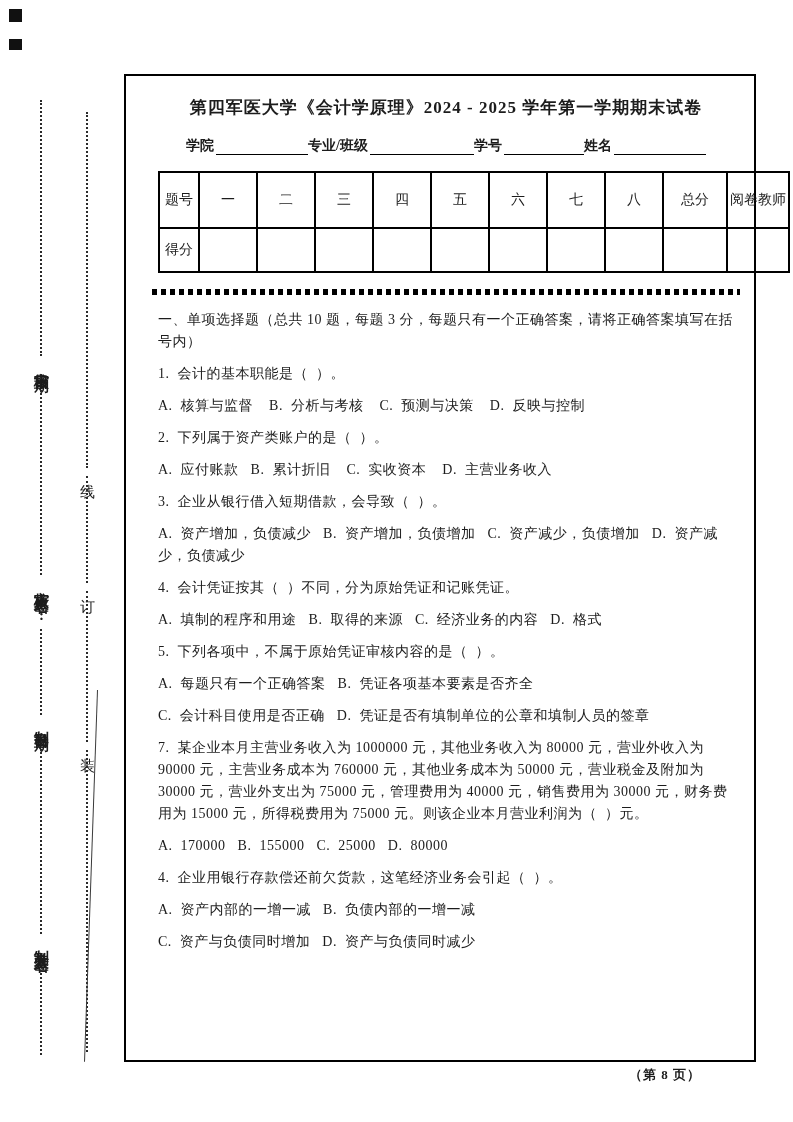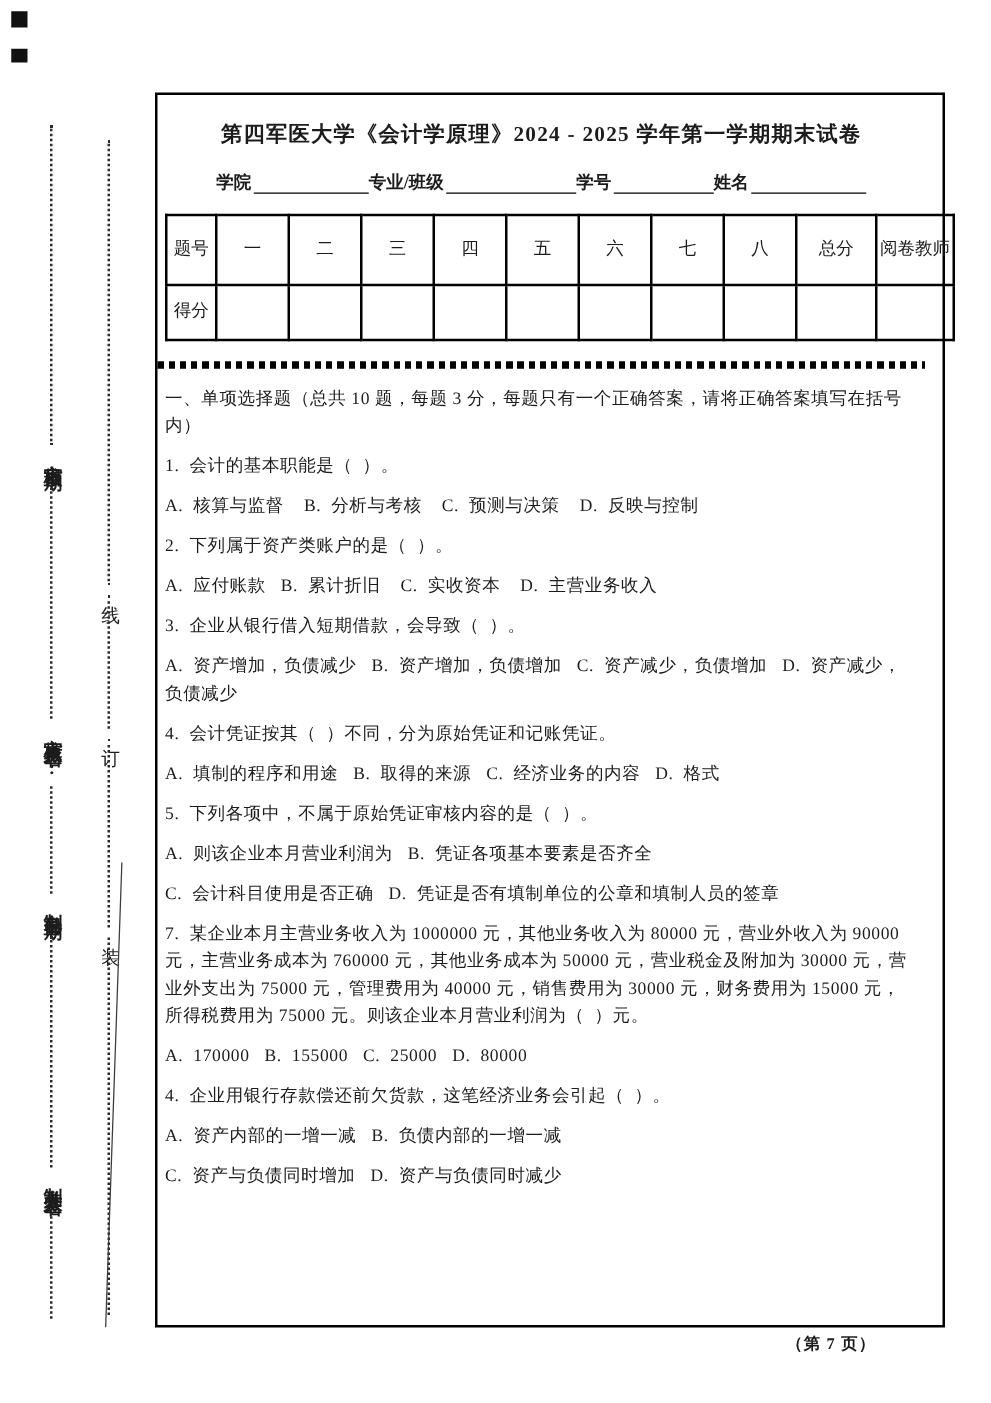--- a/index.html
+++ b/index.html
@@ -18,21 +18,21 @@
   .g18{flex-grow:18;} .g13{flex-grow:13;} .g6{flex-grow:6;}
   .g33{flex-grow:33;} .g10{flex-grow:10;} .g14{flex-grow:14;} .g28{flex-grow:28;}
   .vlabel{writing-mode:vertical-rl;text-orientation:upright;font-weight:bold;
           font-size:15px;letter-spacing:2px;padding:4px 0;white-space:nowrap;}
   .vchar{writing-mode:vertical-rl;text-orientation:upright;font-size:15px;padding:4px 0;}
   .artifact-line{position:absolute;left:97px;top:690px;height:372px;width:0;
                  border-left:1.5px solid #3a3a3a;transform:rotate(2deg);transform-origin:top left;}
 
   
   .exam-box{position:absolute;left:124px;top:74px;width:632px;height:988px;
-            border:2px solid #000;box-sizing:border-box;padding:14px 20px 0 6px;}
+            border:2px solid #000;box-sizing:border-box;padding:14px 20px 0 32px;}
   .exam-title{font-size:17px;font-weight:bold;text-align:center;margin:6px 0 18px 0;
               letter-spacing:1px;}
   .fields-row{display:flex;justify-content:center;align-items:flex-end;
               font-weight:bold;font-size:14px;margin:0 6px 16px 6px;}
   .field{display:flex;align-items:flex-end;}
   .blank{display:inline-block;border-bottom:1.5px solid #000;height:16px;margin-left:2px;}
   .w1{width:92px;} .w2{width:104px;} .w3{width:80px;} .w4{width:92px;}
 
   table.score-table{border-collapse:collapse;table-layout:fixed;width:100%;
                     font-size:14px;text-align:center;}
@@ -158,32 +158,32 @@
       <p>A.  资产增加，负债减少   B.  资产增加，负债增加   C.  资产减少，负债增加   D.  资产减少，负债减少</p>
     </div>
 
     <div class="question">
       <p>4.  会计凭证按其（  ）不同，分为原始凭证和记账凭证。</p>
       <p>A.  填制的程序和用途   B.  取得的来源   C.  经济业务的内容   D.  格式</p>
     </div>
 
     <div class="question">
       <p>5.  下列各项中，不属于原始凭证审核内容的是（  ）。</p>
-      <p>A.  则该企业本月营业利润为   B.  凭证各项基本要素是否齐全</p>
+      <p>A.  每题只有一个正确答案   B.  凭证各项基本要素是否齐全</p>
       <p>C.  会计科目使用是否正确   D.  凭证是否有填制单位的公章和填制人员的签章</p>
     </div>
 
 
     <div class="question">
       <p>7.  某企业本月主营业务收入为 1000000 元，其他业务收入为 80000 元，营业外收入为 90000 元，主营业务成本为 760000 元，其他业务成本为 50000 元，营业税金及附加为 30000 元，营业外支出为 75000 元，管理费用为 40000 元，销售费用为 30000 元，财务费用为 15000 元，所得税费用为 75000 元。则该企业本月营业利润为（  ）元。</p>
       <p>A.  170000   B.  155000   C.  25000   D.  80000</p>
     </div>
 
     <div class="question">
       <p>4.  企业用银行存款偿还前欠货款，这笔经济业务会引起（  ）。</p>
       <p>A.  资产内部的一增一减   B.  负债内部的一增一减</p>
       <p>C.  资产与负债同时增加   D.  资产与负债同时减少</p>
     </div>
   </div>
 
 </div>
 
-<div class="page-footer">（第 7 页）</div>
+<div class="page-footer">（第 8 页）</div>
 
 </body></html>

